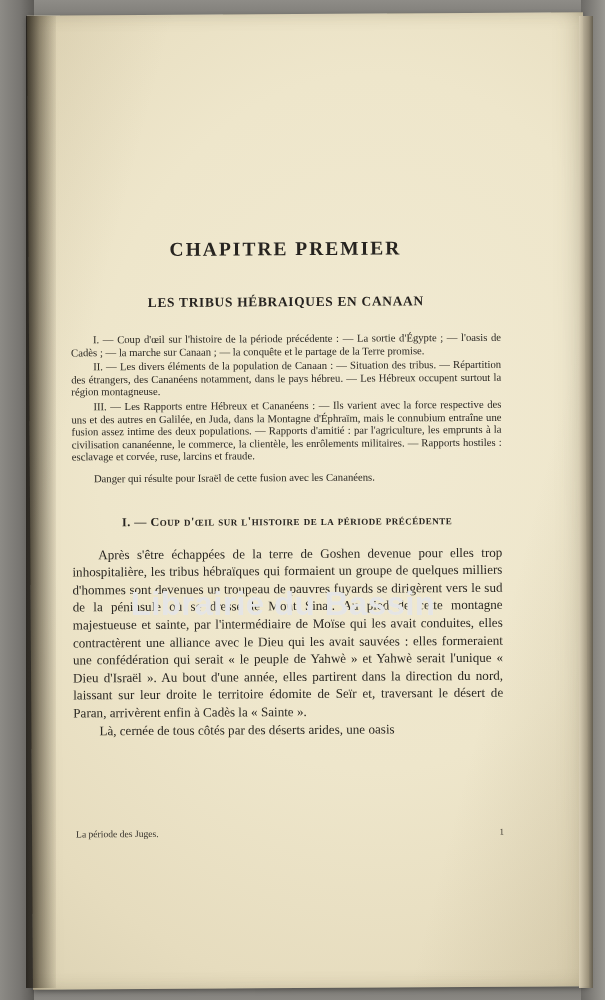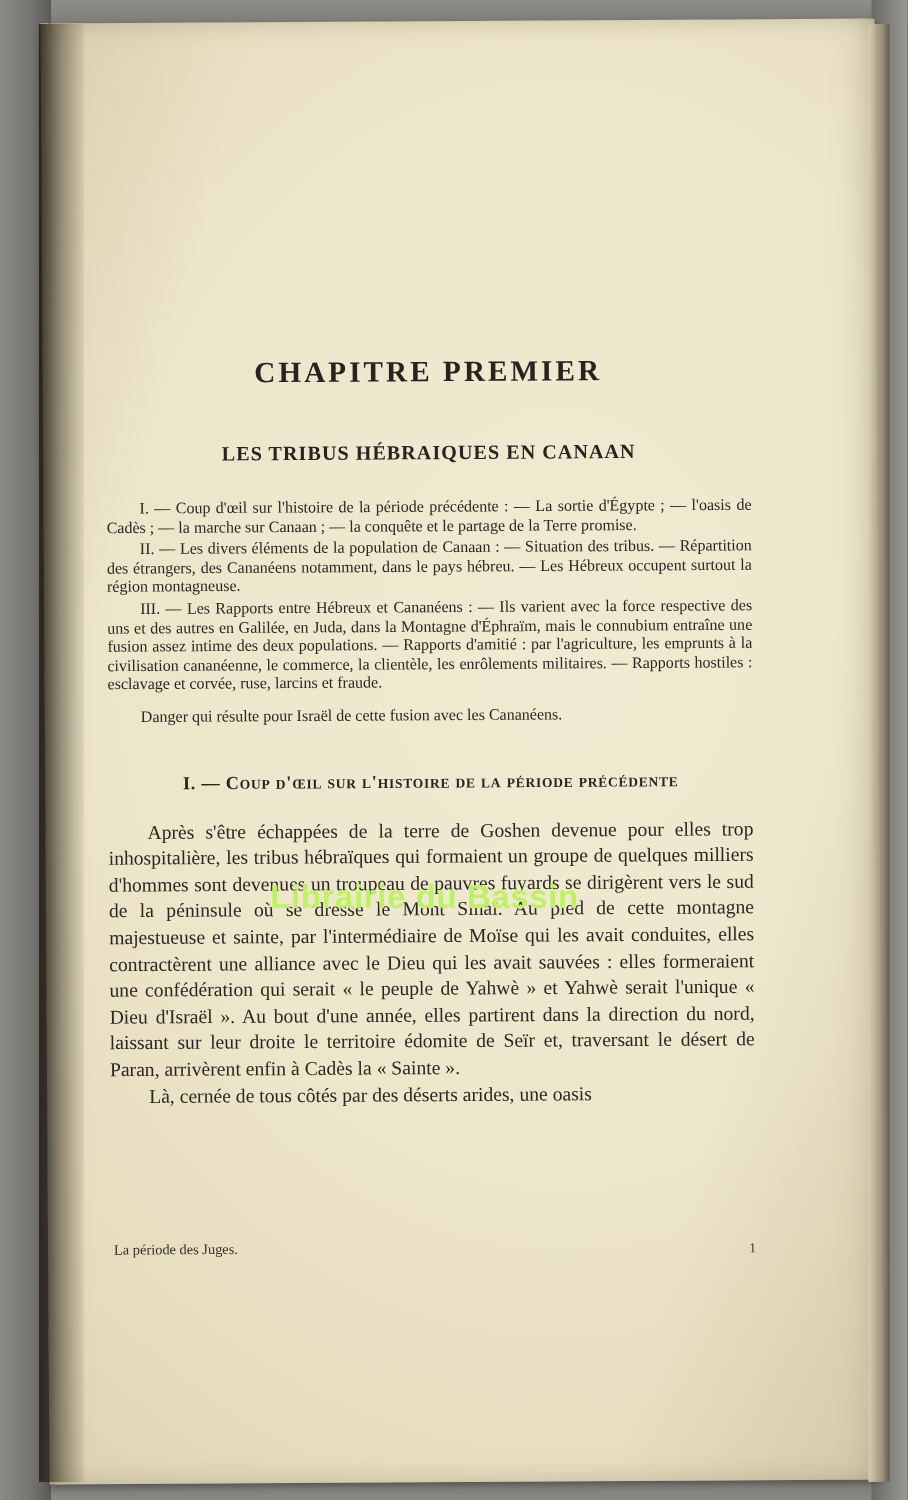--- a/index.html
+++ b/index.html
@@ -159,23 +159,23 @@
   .footer .folio { font-size: 9px; }
 
   
   .watermark {
     position: absolute;
     left: 48px;
     top: 585px;
     width: 470px;
     text-align: center;
     font-family: "Liberation Sans", sans-serif;
-    font-size: 22px;
+    font-size: 33px;
     font-weight: 600;
-    color: #bef264;
+    color: #e5e5e5;
     letter-spacing: 0.4px;
     z-index: 9;
     text-shadow: 0 0 1px rgba(255,255,255,0.25);
   }
 
   
   .foreedge {
     position: absolute;
     right: 12px;
     top: 16px;

